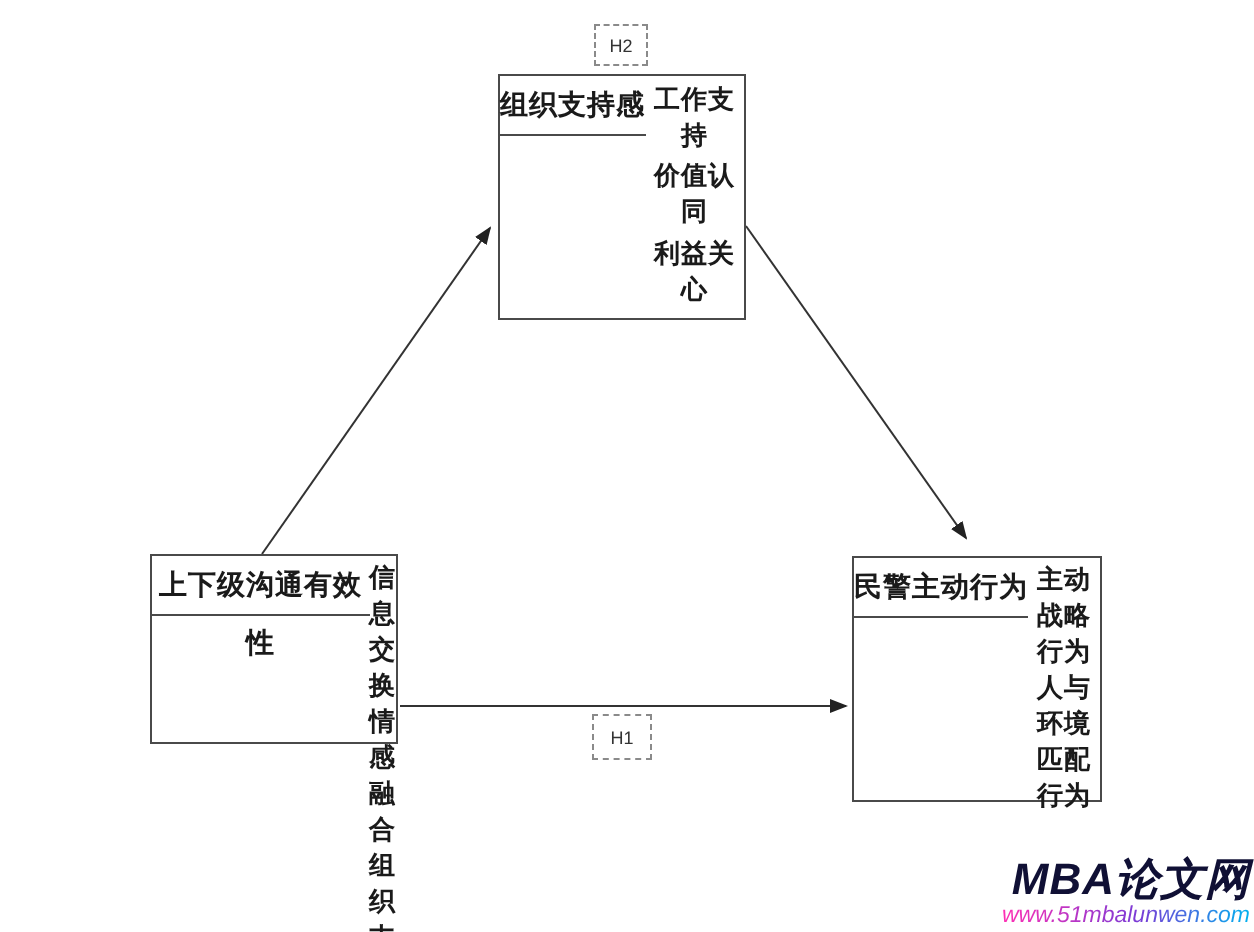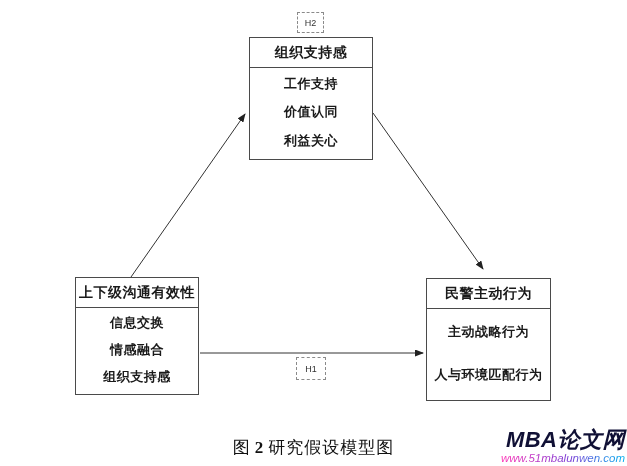--- a/index.html
+++ b/index.html
@@ -18,21 +18,21 @@
     position: absolute;
     left: 0; top: 0;
     width: 627px; height: 466px;
   }
 
   .model-box {
     position: absolute;
     border: 1px solid #4a4a4a;
     background: #ffffff;
     display: flex;
-    flex-direction: column;
+    flex-direction: row;
   }
   .model-box .box-title {
     border-bottom: 1px solid #4a4a4a;
     font-weight: bold;
     font-size: 14px;
     color: #1a1a1a;
     text-align: center;
     line-height: 29px;
     height: 30px;
     letter-spacing: 0.5px;
@@ -46,21 +46,21 @@
     font-weight: bold;
   }
   .model-box .box-item {
     font-size: 13px;
     color: #1a1a1a;
     text-align: center;
     letter-spacing: 0.5px;
   }
 
   #box-top   { left: 249px; top: 37px;  width: 124px; height: 123px; }
-  #box-left  { left: 75px;  top: 277px; width: 124px; height: 118px; }
+  #box-left  { left: 75px;  top: 277px; width: 124px; height: 95px; }
   #box-right { left: 426px; top: 278px; width: 125px; height: 123px; }
 
   .hypo-label {
     position: absolute;
     border: 1px dashed #8a8a8a;
     background: #ffffff;
     font-size: 9px;
     color: #333333;
     display: flex;
     align-items: center;
@@ -150,22 +150,19 @@
     <div class="box-items">
       <div class="box-item">主动战略行为</div>
       <div class="box-item">人与环境匹配行为</div>
     </div>
   </div>
 
   <div class="hypo-label" id="label-h1">
     <span>H1</span>
   </div>
 
-  <div class="caption">
-    <span>图</span><span class="fig-num">2</span><span>研究假设模型图</span>
-  </div>
 
   <div class="watermark">
     <div class="wm-name">MBA论文网</div>
     <div class="wm-url">www.51mbalunwen.com</div>
   </div>
 
 </div>
 
 </body></html>

